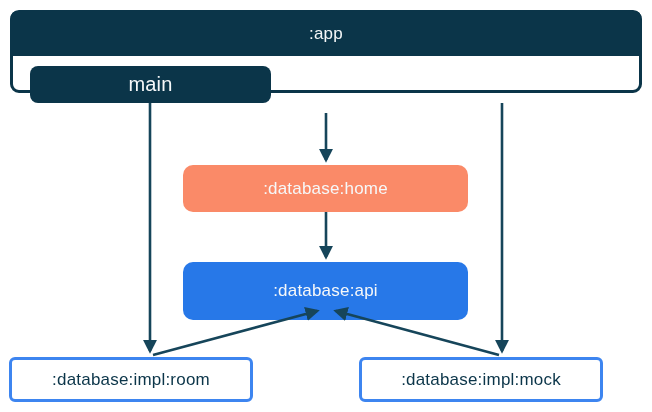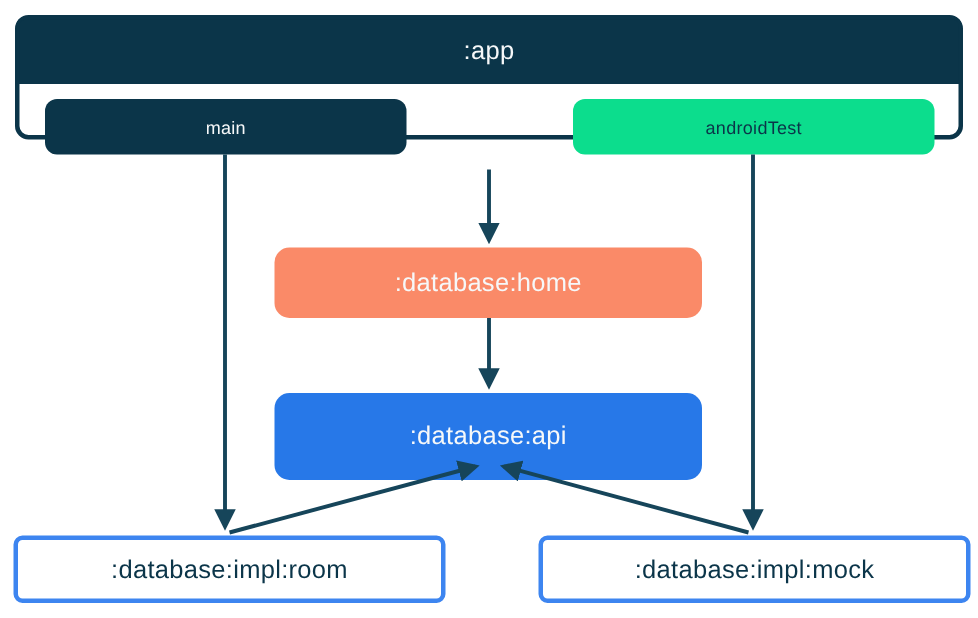--- a/index.html
+++ b/index.html
@@ -46,21 +46,21 @@
     color: var(--text_light);
     display: flex;
     align-items: center;
     justify-content: center;
     border-radius: 4px 4px 0 0;
     box-shadow: 0 0 0 2px var(--navy);
   }
   .source-set {
     height: 37px;
     border-radius: 8px;
-    font-size: 12px;
+    font-size: 20px;
     align-items: center;
   }
   .main-box {
     left: 30px; top: 66px;
     width: 241px;
     background: var(--navy);
     color: var(--text_light);
   }
   .androidtest-box {
     left: 382px; top: 66px;
@@ -77,21 +77,21 @@
   }
   .database-api-box {
     left: 183px; top: 262px;
     width: 285px; height: 58px;
     background: var(--blue);
     color: var(--text_light);
     border-radius: 10px;
   }
   .impl-box {
     top: 357px;
-    width: 288px; height: 45px;
+    width: 244px; height: 45px;
     background: #ffffff;
     border: 3px solid var(--blue_border);
     border-radius: 6px;
     color: var(--navy);
   }
   .room-box { left: 9px; }
   .mock-box { left: 359px; }
 </style>
 </head>
 <body>
@@ -101,23 +101,20 @@
   <div class="node app-container">
     <div class="app-header">
       <span>:app</span>
     </div>
   </div>
 
   <div class="node source-set main-box">
     <span>main</span>
   </div>
 
-  <div class="node source-set androidtest-box">
-    <span>androidTest</span>
-  </div>
 
   <div class="node feature-home-box">
     <span>:database:home</span>
   </div>
 
   <div class="node database-api-box">
     <span>:database:api</span>
   </div>
 
   <div class="node impl-box room-box">

